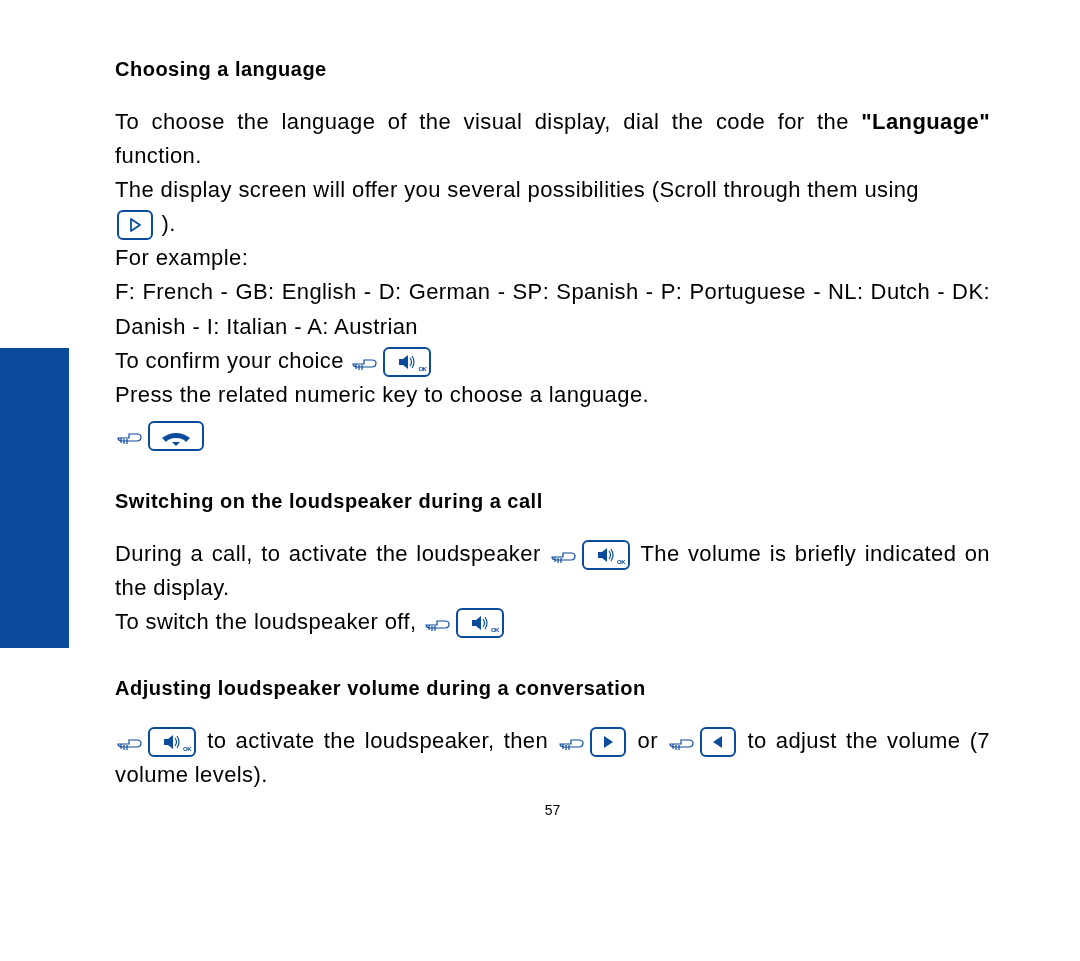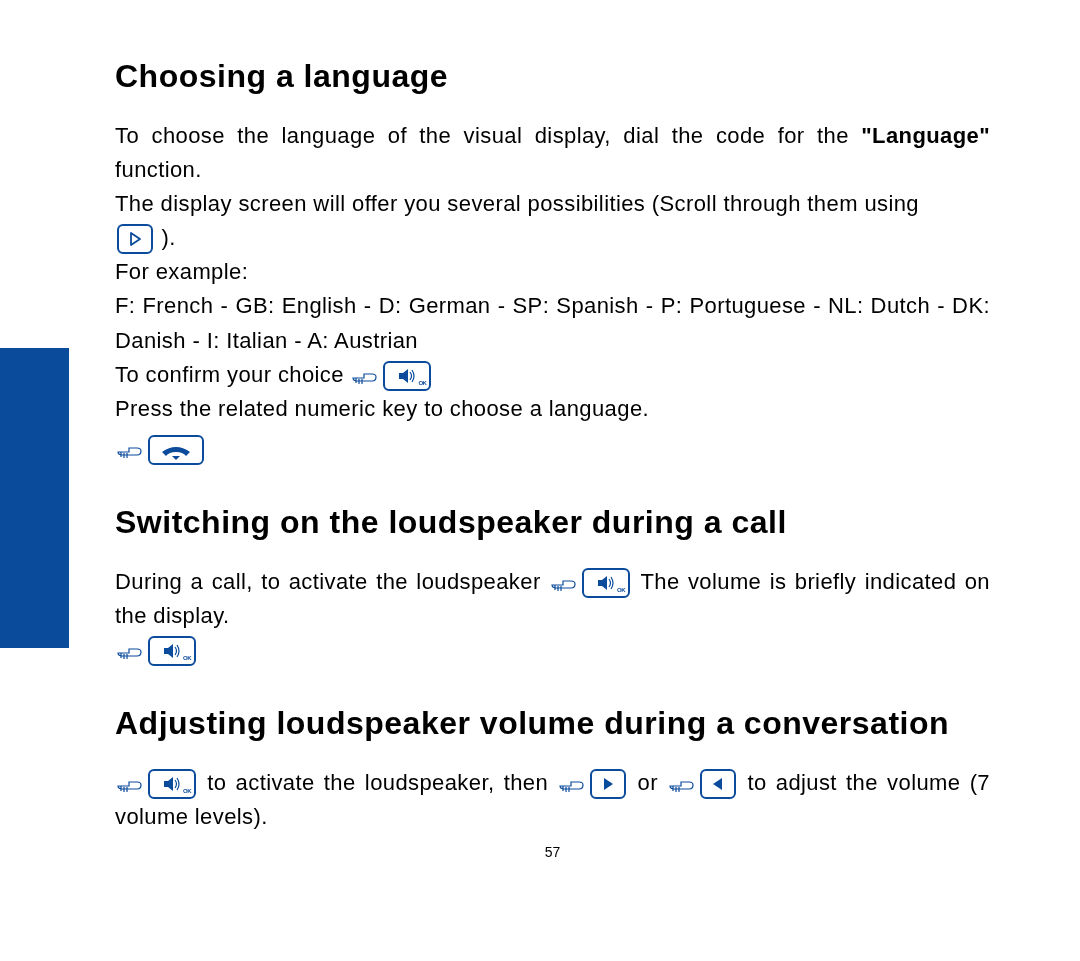--- a/index.html
+++ b/index.html
@@ -20,21 +20,21 @@
     height: 300px;
     background: #0b4b9b;
   }
   .page {
     position: absolute;
     left: 115px;
     top: 58px;
     width: 875px;
   }
   h2 {
-    font-size: 32px;
+    font-size: 20px;
     font-weight: 600;
     margin: 0 0 24px 0;
     letter-spacing: 0.5px;
   }
   p, .para {
     font-size: 22px;
     font-weight: 400;
     line-height: 1.55;
     margin: 0;
     letter-spacing: 0.4px;
@@ -165,20 +165,21 @@
             <path d="M3 6 L7 6 L12 2 L12 16 L7 12 L3 12 Z" fill="#0b4b9b"></path>
             <path d="M14 5 Q17 9 14 13" fill="none" stroke="#0b4b9b" stroke-width="1.2"></path>
             <path d="M16 3 Q20 9 16 15" fill="none" stroke="#0b4b9b" stroke-width="1.2"></path>
           </svg>
           <span class="ok-label">OK</span>
         </span>
       </span>
       <span> The volume is briefly indicated on the display.</span>
     </p>
     <p>
+      <span>To switch the loudspeaker off, </span>
       <span class="nowrap">
         <span class="icon-point">
           <svg width="30" height="22" viewBox="0 0 30 22">
             <path d="M3 13 L14 13 L14 9 L22 9 Q26 9 26 12 Q26 16 22 16 L8 16 Q3 16 3 13 Z M6 13 L6 18 M9 14 L9 19 M12 14 L12 19" fill="none" stroke="#0b4b9b" stroke-width="1.2"></path>
           </svg>
         </span><span class="icon-key md">
           <svg width="22" height="18" viewBox="0 0 22 18">
             <path d="M3 6 L7 6 L12 2 L12 16 L7 12 L3 12 Z" fill="#0b4b9b"></path>
             <path d="M14 5 Q17 9 14 13" fill="none" stroke="#0b4b9b" stroke-width="1.2"></path>
             <path d="M16 3 Q20 9 16 15" fill="none" stroke="#0b4b9b" stroke-width="1.2"></path>

